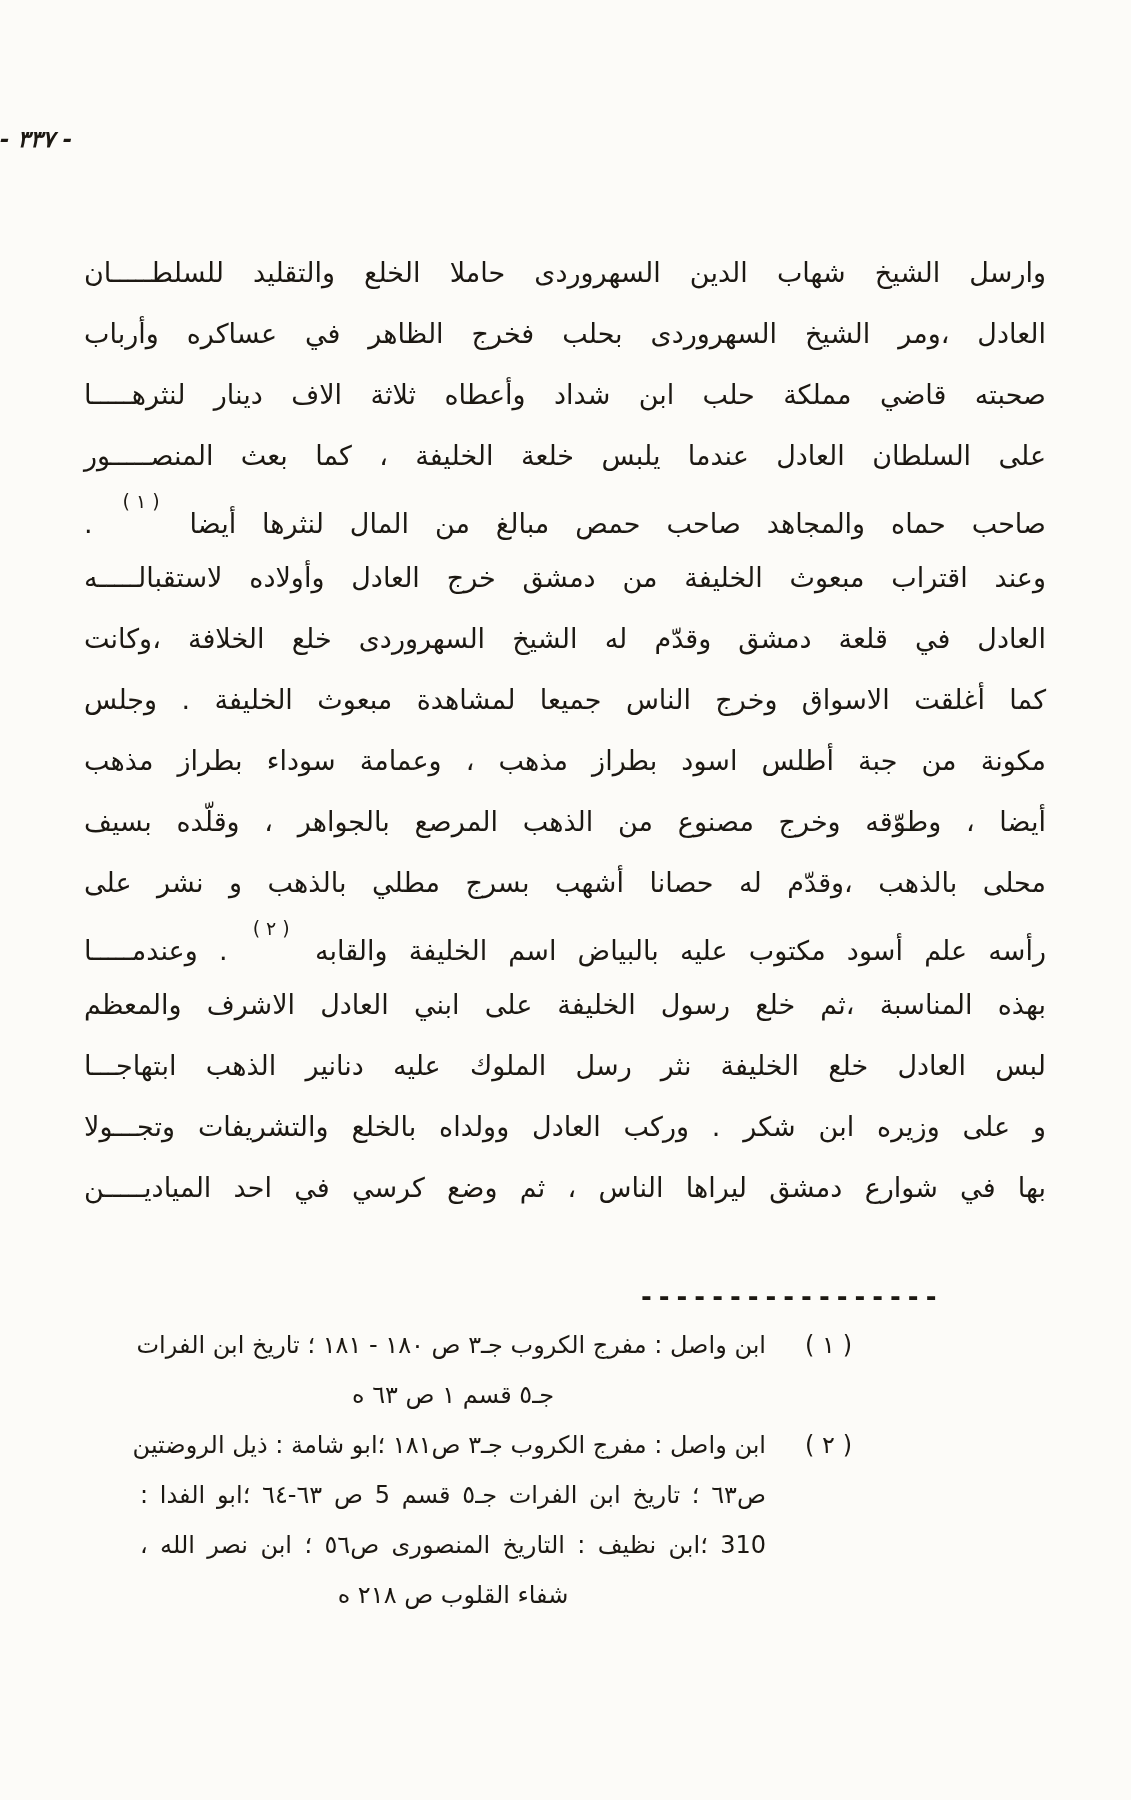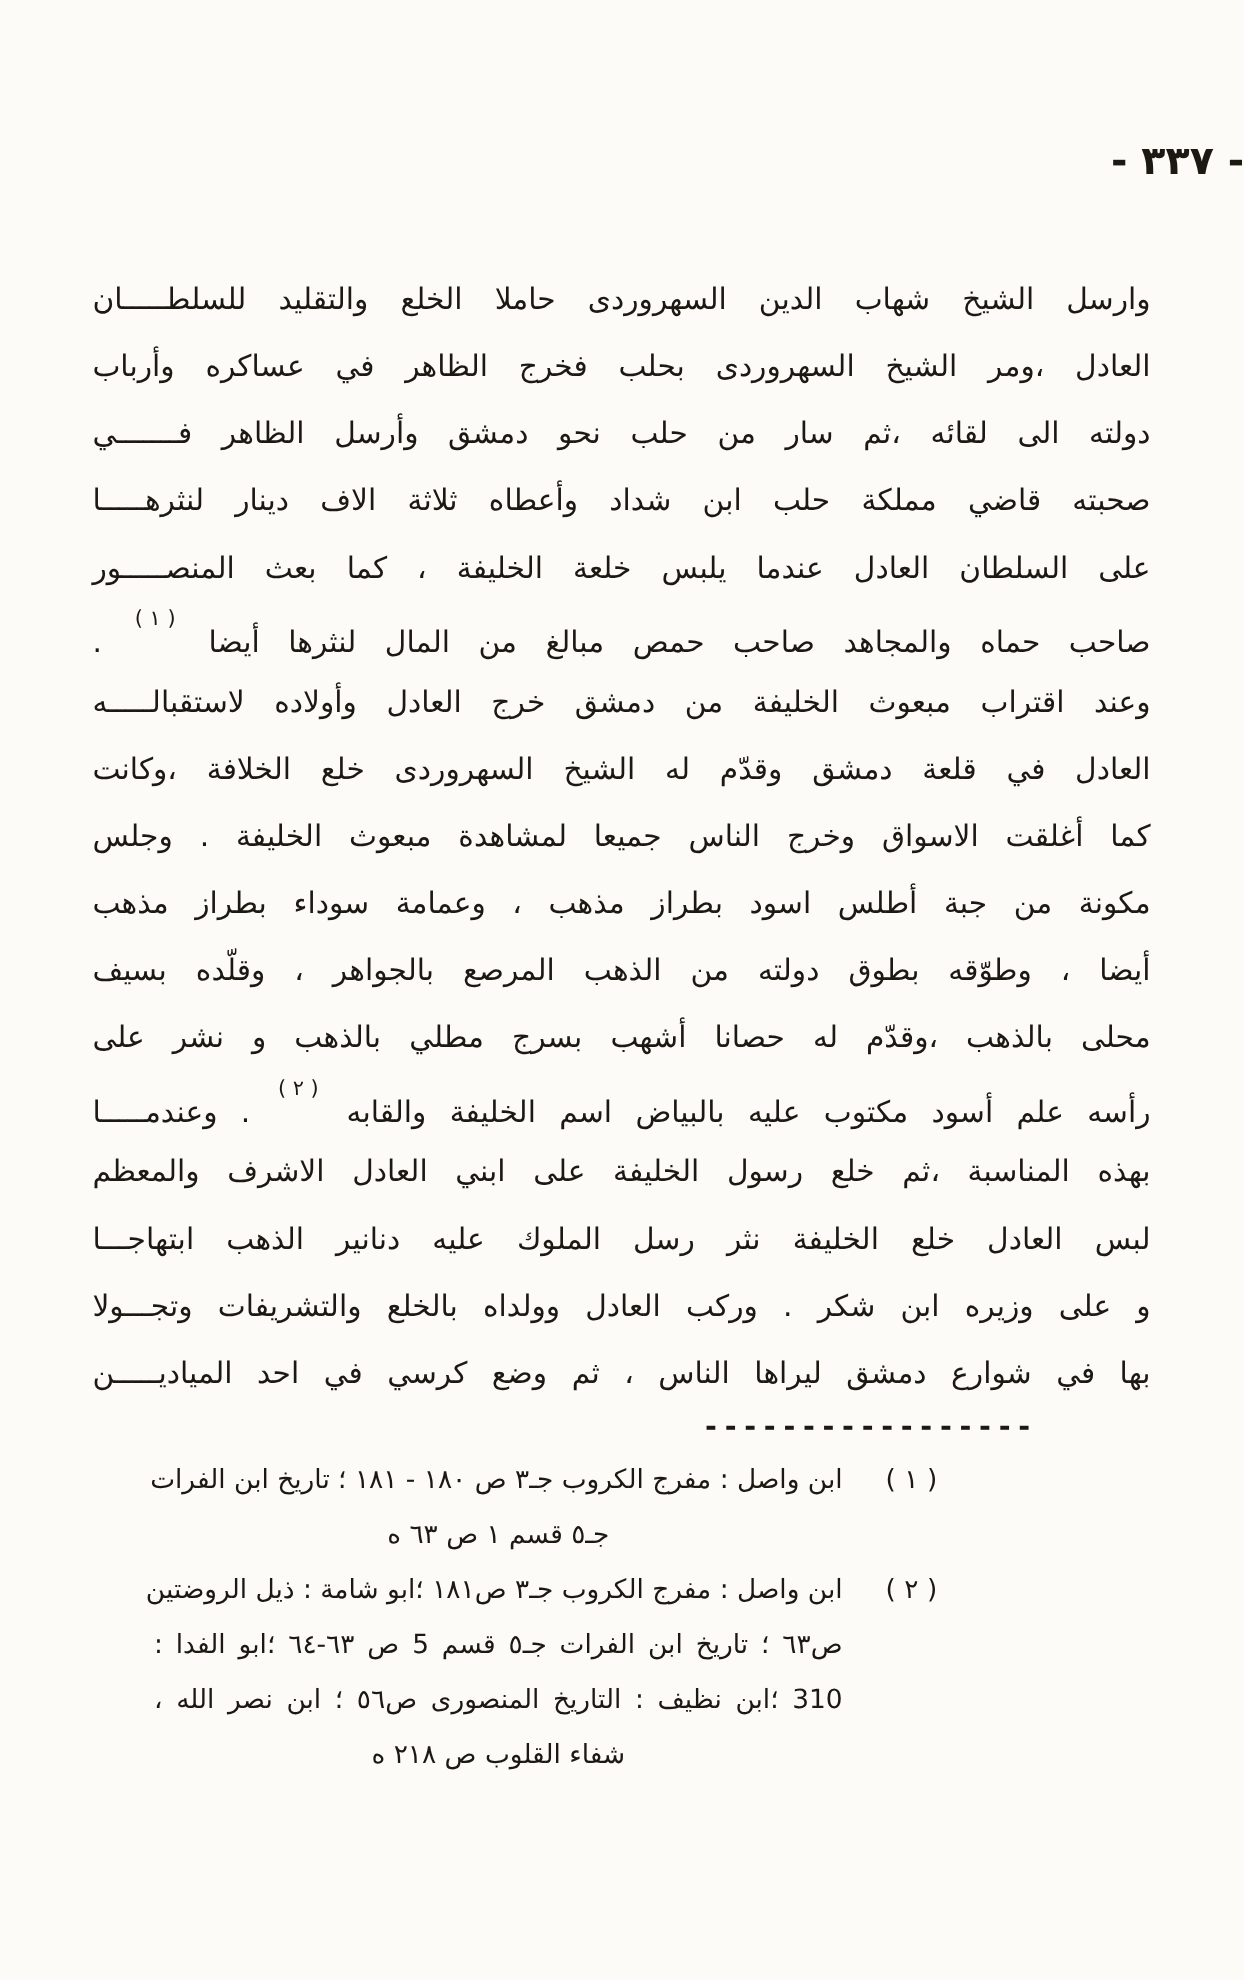--- a/index.html
+++ b/index.html
@@ -14,24 +14,25 @@
     margin:0 auto;
     background:var(--paper);
     color:var(--ink);
     font-family:"DejaVu Sans", sans-serif;
     direction:rtl;
     overflow:hidden;
   }
   .page-number{
     position:absolute;
     top:126px; left:0; right:0;
-    text-align:right;
-    font-size:36px;
+    text-align:left;
+    font-size:23px;
     font-weight:bold;
     letter-spacing:4px;
+    font-style:italic;
   }
   .body-text{
     position:absolute;
     top:242px;
     right:85px;
     left:84px;
   }
   .body-line{
     height:61px;
     line-height:61px;
@@ -96,29 +97,28 @@
 </style>
 </head>
 <body>
 
 <div class="page">
   <div class="page-number">- ٣٣٧ -</div>
 
   <div class="body-text" id="body-text">
       <div class="body-line">وارسل الشيخ شهاب الدين السهروردى حاملا الخلع والتقليد للسلطـــــان</div>
       <div class="body-line">العادل ،ومر الشيخ السهروردى بحلب فخرج الظاهر في عساكره وأرباب</div>
-      <div class="body-line">دولته الى لقائه ،ثم سار من حلب نحو دمشق وأرسل الظاهر فـــــــي</div>
       <div class="body-line">صحبته قاضي مملكة حلب ابن شداد وأعطاه ثلاثة الاف دينار لنثرهـــــا</div>
       <div class="body-line">على السلطان العادل عندما يلبس خلعة الخليفة ، كما بعث المنصـــــور</div>
       <div class="body-line">صاحب حماه والمجاهد صاحب حمص مبالغ من المال لنثرها أيضا <sup class="fn-ref">( ١ )</sup> .</div>
       <div class="body-line">وعند اقتراب مبعوث الخليفة من دمشق خرج العادل وأولاده لاستقبالـــــه</div>
       <div class="body-line">العادل في قلعة دمشق وقدّم له الشيخ السهروردى خلع الخلافة ،وكانت</div>
       <div class="body-line">كما أغلقت الاسواق وخرج الناس جميعا لمشاهدة مبعوث الخليفة . وجلس</div>
       <div class="body-line">مكونة من جبة أطلس اسود بطراز مذهب ، وعمامة سوداء بطراز مذهب</div>
-      <div class="body-line">أيضا ، وطوّقه بطوق دولته من الذهب المرصع بالجواهر ، وقلّده بسيف</div>
+      <div class="body-line">أيضا ، وطوّقه وخرج مصنوع من الذهب المرصع بالجواهر ، وقلّده بسيف</div>
       <div class="body-line">محلى بالذهب ،وقدّم له حصانا أشهب بسرج مطلي بالذهب و نشر على</div>
       <div class="body-line">رأسه علم أسود مكتوب عليه بالبياض اسم الخليفة والقابه <sup class="fn-ref">( ٢ )</sup> . وعندمـــــا</div>
       <div class="body-line">بهذه المناسبة ،ثم خلع رسول الخليفة على ابني العادل الاشرف والمعظم</div>
       <div class="body-line">لبس العادل خلع الخليفة نثر رسل الملوك عليه دنانير الذهب ابتهاجـــا</div>
       <div class="body-line">و على وزيره ابن شكر . وركب العادل وولداه بالخلع والتشريفات وتجـــولا</div>
       <div class="body-line">بها في شوارع دمشق ليراها الناس ، ثم وضع كرسي في احد المياديـــــن</div>
     </div>
 
   <div class="footnote-sep">-----------------</div>
 

